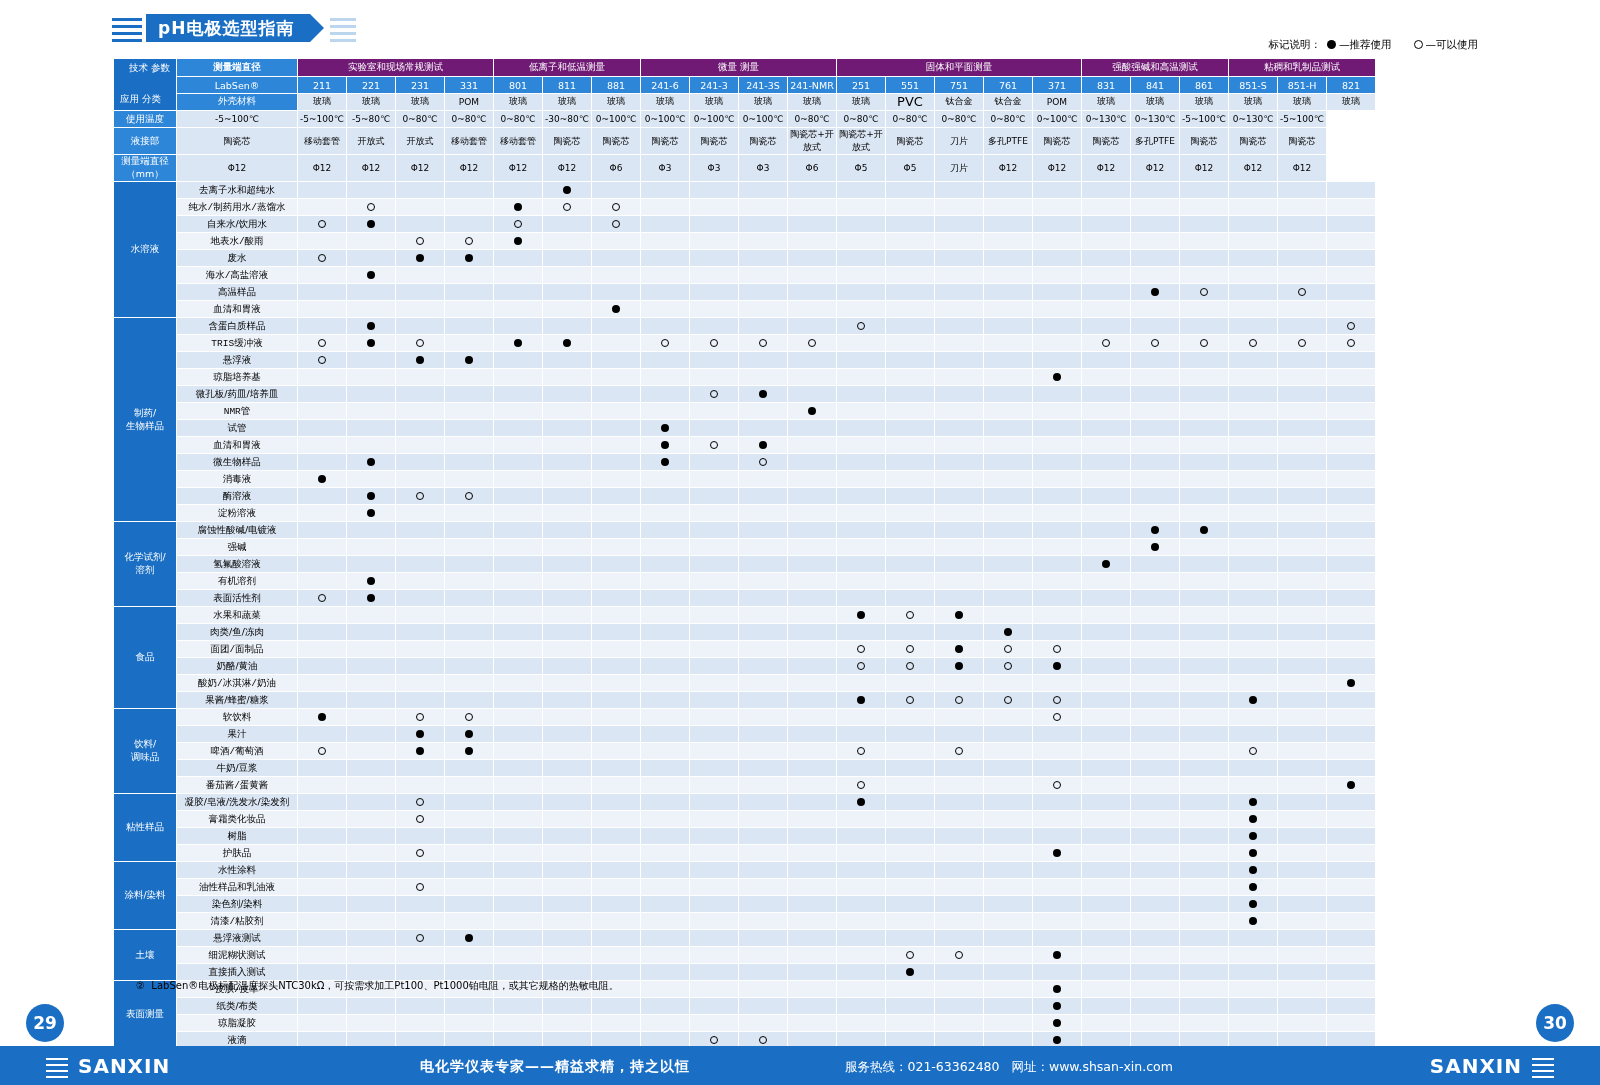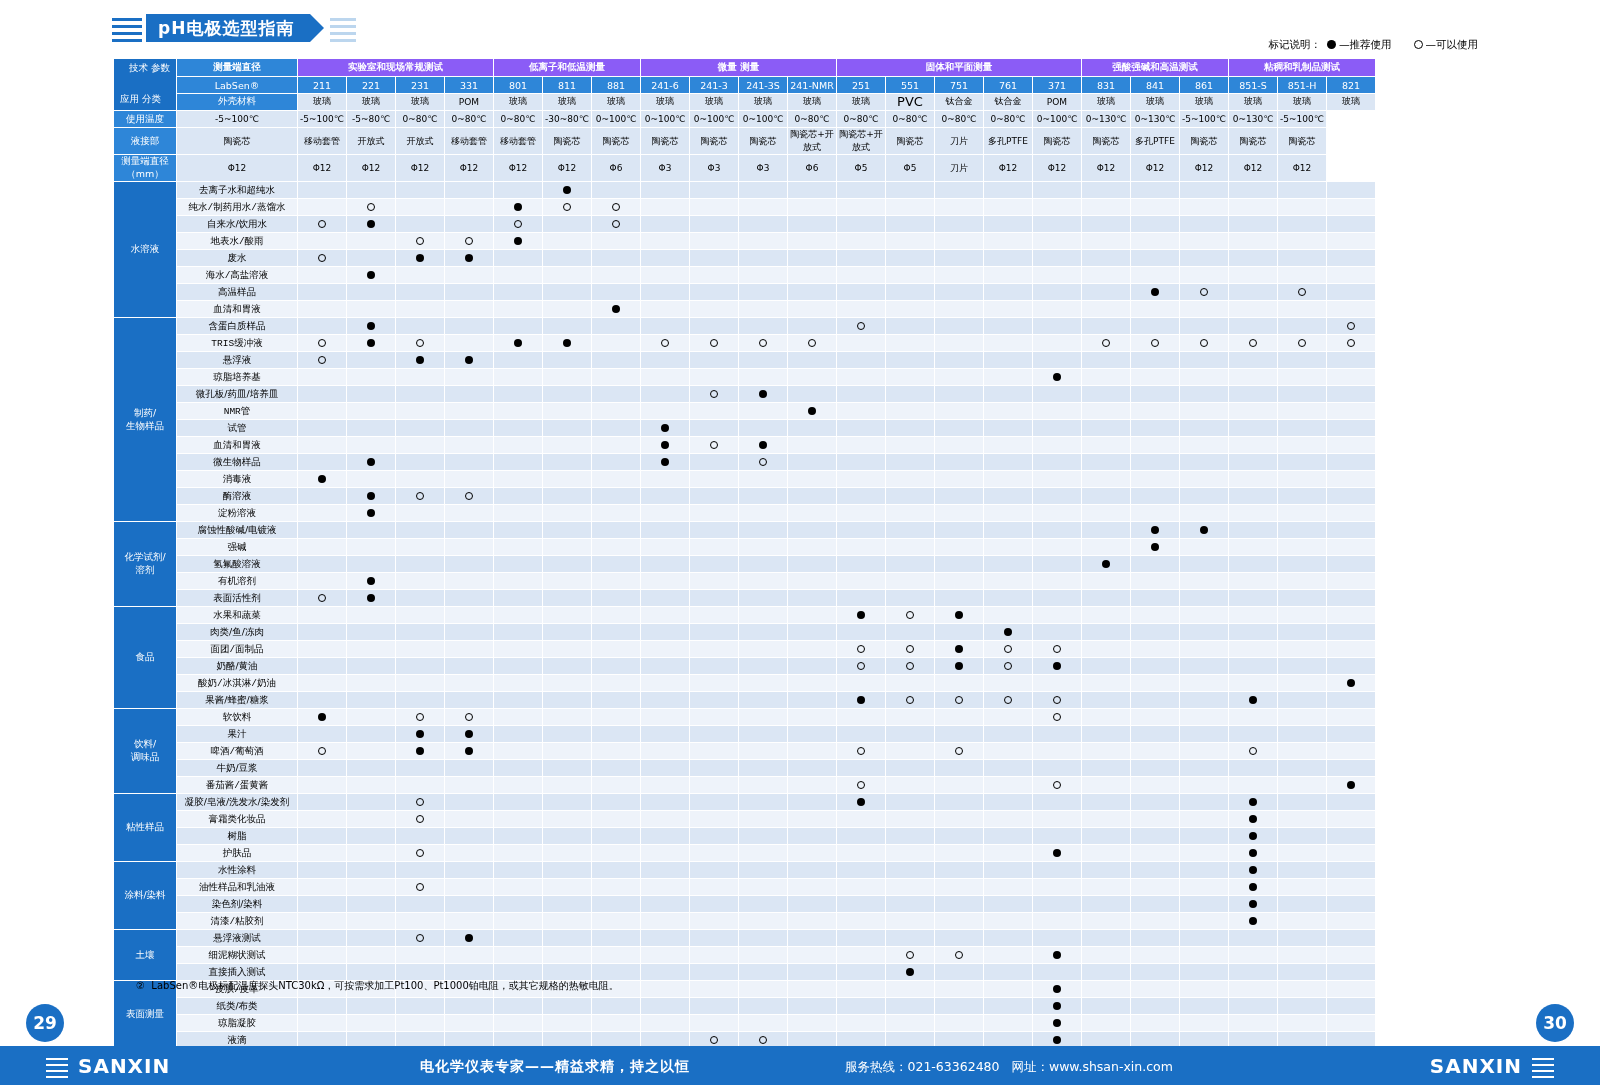--- a/index.html
+++ b/index.html
@@ -26,21 +26,21 @@
   .tbl td{border:1px solid #ffffff;font-size:9.5px;text-align:center;vertical-align:middle;padding:0;}
   .grp{background:#1a6fc4;color:#fff;font-weight:normal;font-size:12px;width:62px;}
   .rowlab{background:#dbe6f4;text-align:right;padding-right:6px;font-size:10px;width:120px;height:16px;}
   .rowlab.alt{background:#eef3fa;font-family:Liberation Mono, monospace;}
   .cell{width:48px;height:16px;background:#dbe6f4;}
   .cell.alt{background:#eef3fa;}
   .dot{display:inline-block;width:8px;height:8px;border-radius:50%;background:#000;}
   .cir{display:inline-block;width:8px;height:8px;border-radius:50%;border:1.3px solid #000;box-sizing:border-box;}
 
   
-  .h-cat{background:#8b5cf6;color:#fff;font-weight:bold;font-size:11px;height:17px;}
+  .h-cat{background:#701a75;color:#fff;font-weight:normal;font-size:11px;height:17px;}
   .h-sub{background:#2e86d8;color:#fff;font-size:10px;height:15px;}
   .h-left{background:#1a6fc4;color:#fff;font-weight:bold;font-size:11px;}
   .h-left2{background:#2e86d8;color:#fff;font-size:10px;}
   .corner{background:#1a6fc4;color:#fff;position:relative;font-size:10px;}
   .corner .tl{position:absolute;left:6px;bottom:4px;}
   .corner .br{position:absolute;right:6px;top:3px;}
   .usecol{background:#2e86d8;color:#fff;font-size:10px;font-weight:bold;width:120px;}
 
   
   .notes{position:absolute;left:114px;top:978px;font-size:10px;line-height:16px;}

